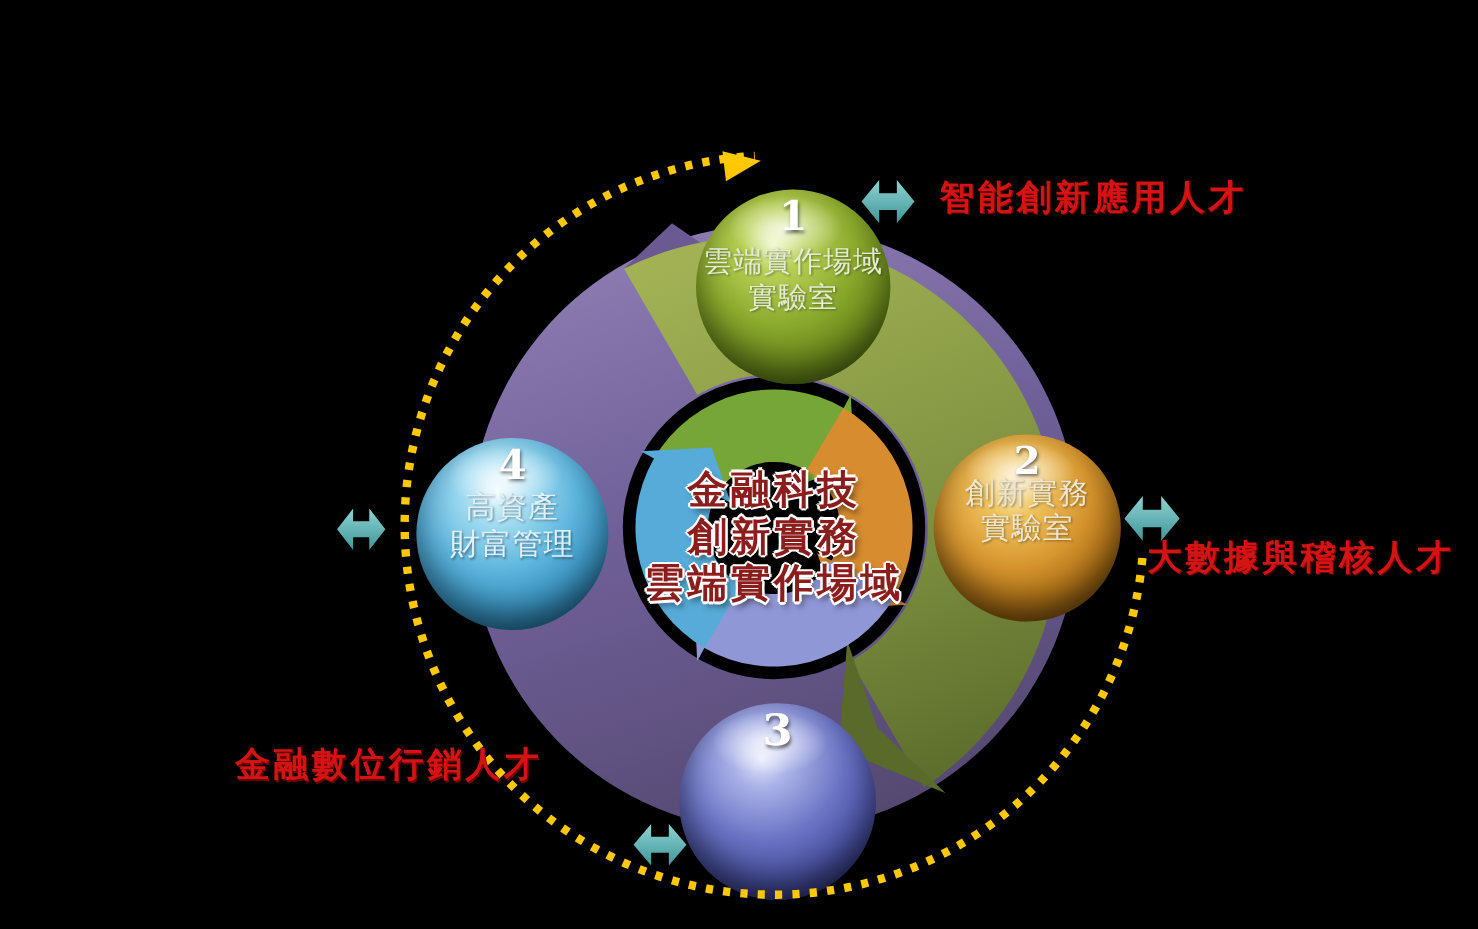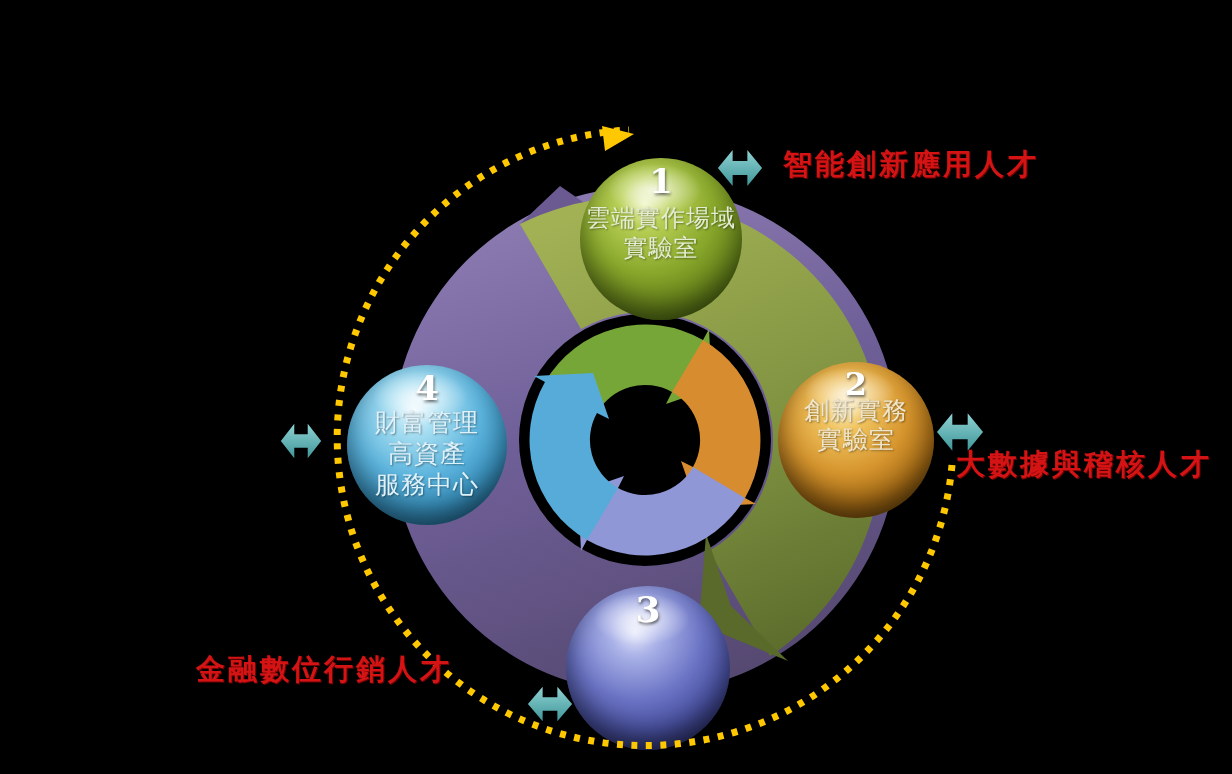--- a/index.html
+++ b/index.html
@@ -47,21 +47,21 @@
   .s4 .num{margin-top:4px;line-height:38px;}
   .s4 .slines{margin-top:0px;}
   .s4 .sline{line-height:31px;color:#dff2fb;}
 
   
   .rlabel{position:absolute;z-index:50;font-family:"DejaVu Serif","Liberation Serif",serif;
     font-weight:bold;font-size:29px;letter-spacing:3px;color:#d41414;white-space:nowrap;
     text-shadow:1px 1px 0 #6e0202;}
   .l-top-right{left:783px;top:145px;}
   .l-right{left:956px;top:445px;}
-  .l-bottom-left{left:196px;top:650px;text-align:center;}
+  .l-bottom-left{left:196px;top:618px;text-align:center;}
   .l-left{left:64px;top:273px;}
 </style>
 </head>
 <body>
 
 <div id="stage">
 
   <svg class="layer" width="1232" height="774" viewBox="0 0 1232 774">
     <defs>
       <linearGradient id="gradPurple" gradientUnits="userSpaceOnUse" x1="520" y1="200" x2="680" y2="700">
@@ -85,20 +85,25 @@
     <polygon points="706,534 731,606 788,661 699,624" fill="#5a6a2a"></polygon>
 
     <g>
       <path fill="#76a637" d="M545,382 A116,116 0 0 1 703,340 L709,329 L712,388 L666,404 L672,392 A55,55 0 0 0 597,413 Z"></path>
       <path fill="#d78c2f" transform="rotate(90 645 440)" d="M545,382 A116,116 0 0 1 703,340 L709,329 L712,388 L666,404 L672,392 A55,55 0 0 0 597,413 Z"></path>
       <path fill="#9097d6" transform="rotate(180 645 440)" d="M545,382 A116,116 0 0 1 703,340 L709,329 L712,388 L666,404 L672,392 A55,55 0 0 0 597,413 Z"></path>
       <path fill="#57abd9" transform="rotate(270 645 440)" d="M545,382 A116,116 0 0 1 703,340 L709,329 L712,388 L666,404 L672,392 A55,55 0 0 0 597,413 Z"></path>
     </g>
   </svg>
 
+  <div class="center-text">
+    <div>金融科技</div>
+    <div>創新實務</div>
+    <div>雲端實作場域</div>
+  </div>
 
   <div class="sphere s1">
     <div class="num">1</div>
     <div class="slines">
       <div class="sline">雲端實作場域</div>
       <div class="sline">實驗室</div>
     </div>
   </div>
 
   <div class="sphere s2">
@@ -109,23 +114,22 @@
     </div>
   </div>
 
   <div class="sphere s3">
     <div class="num">3</div>
   </div>
 
   <div class="sphere s4">
     <div class="num">4</div>
     <div class="slines">
+      <div class="sline">高資產</div>
       <div class="sline">財富管理</div>
-      <div class="sline">高資產</div>
-      <div class="sline">服務中心</div>
     </div>
   </div>
 
   <svg class="layer" style="z-index:40" width="1232" height="774" viewBox="0 0 1232 774">
     <defs>
       <linearGradient id="gradTeal" x1="0" y1="0" x2="0" y2="1">
         <stop offset="0" stop-color="#8fd2d2"></stop>
         <stop offset="1" stop-color="#3f969a"></stop>
       </linearGradient>
       <symbol id="dblArrow" viewBox="0 0 100 100" preserveAspectRatio="none">

